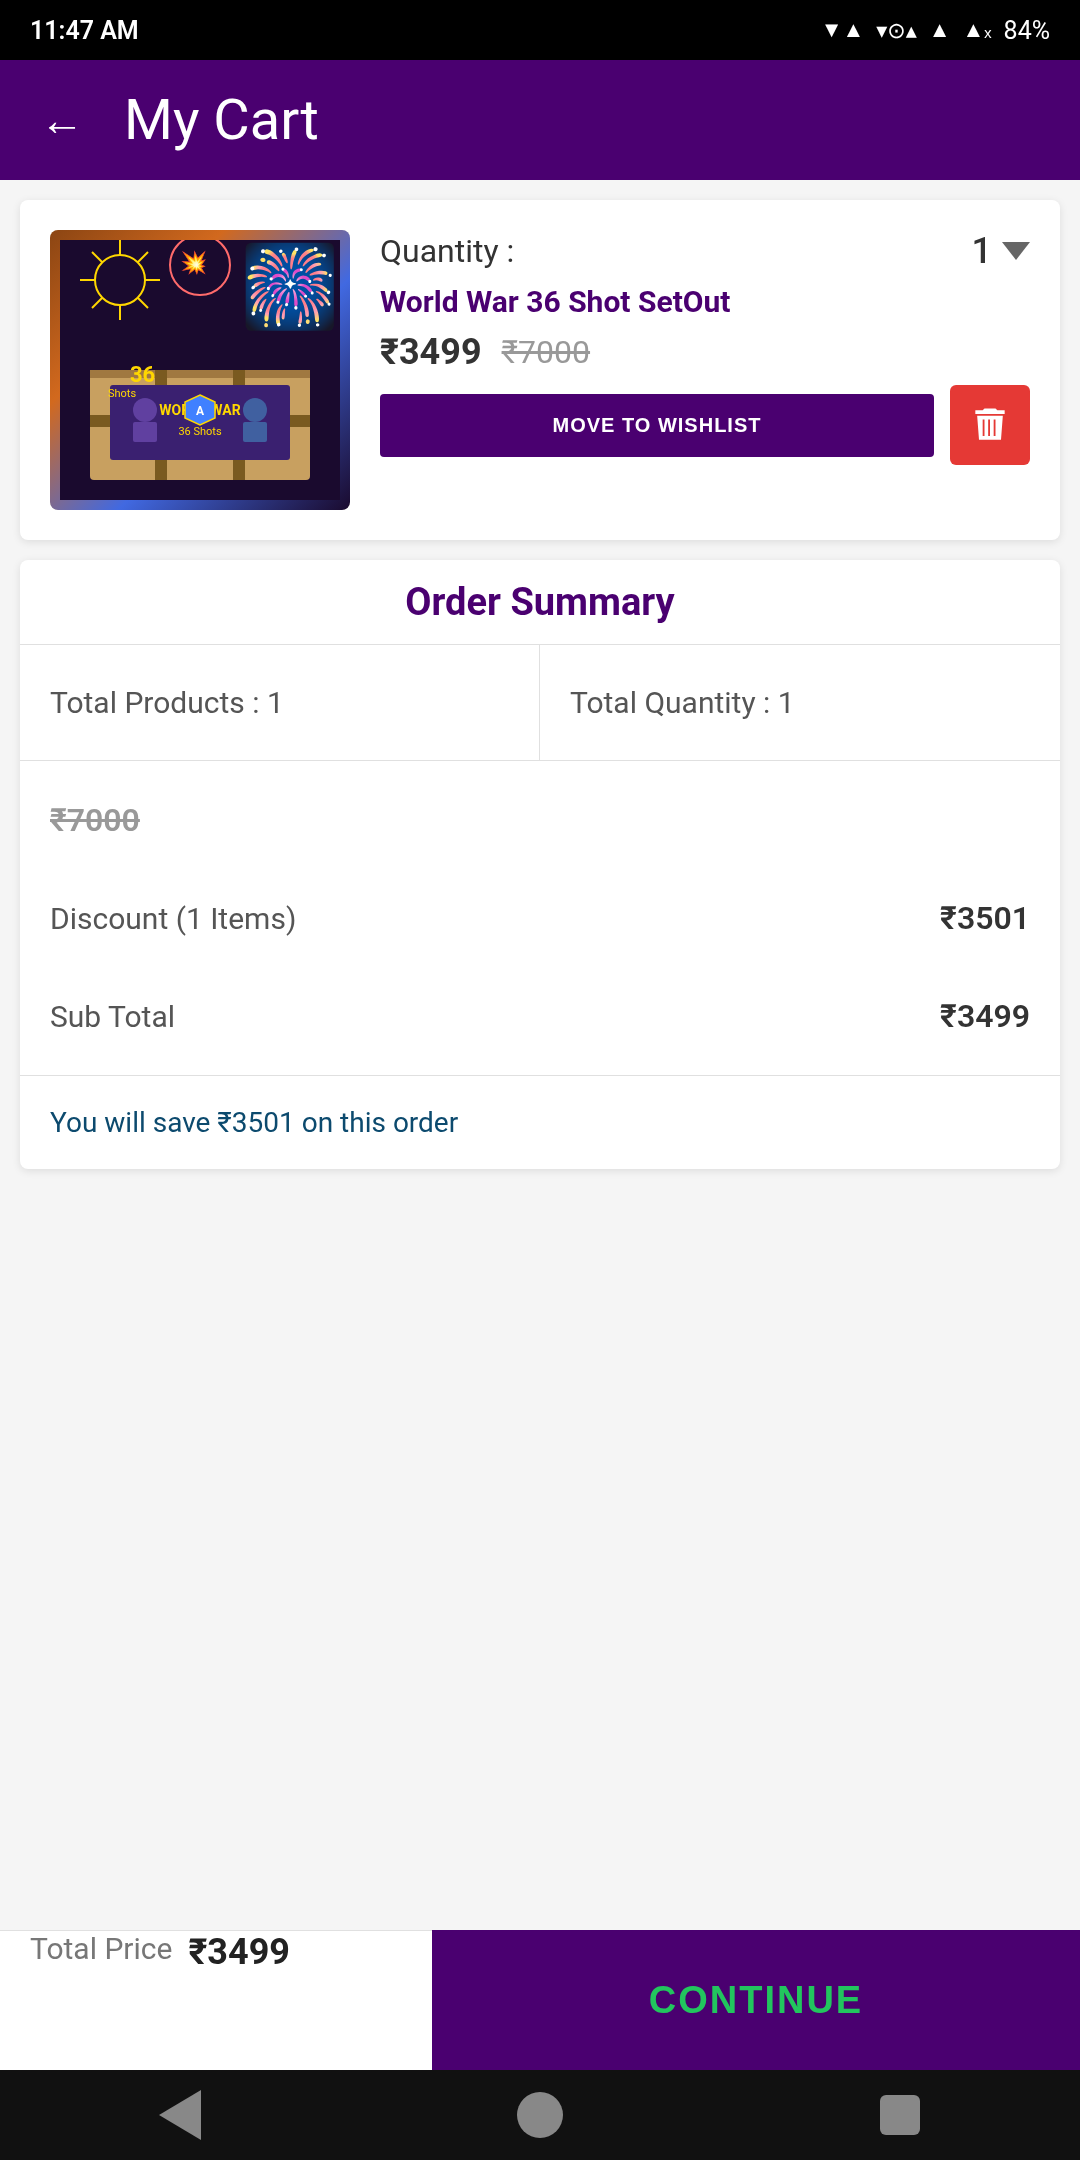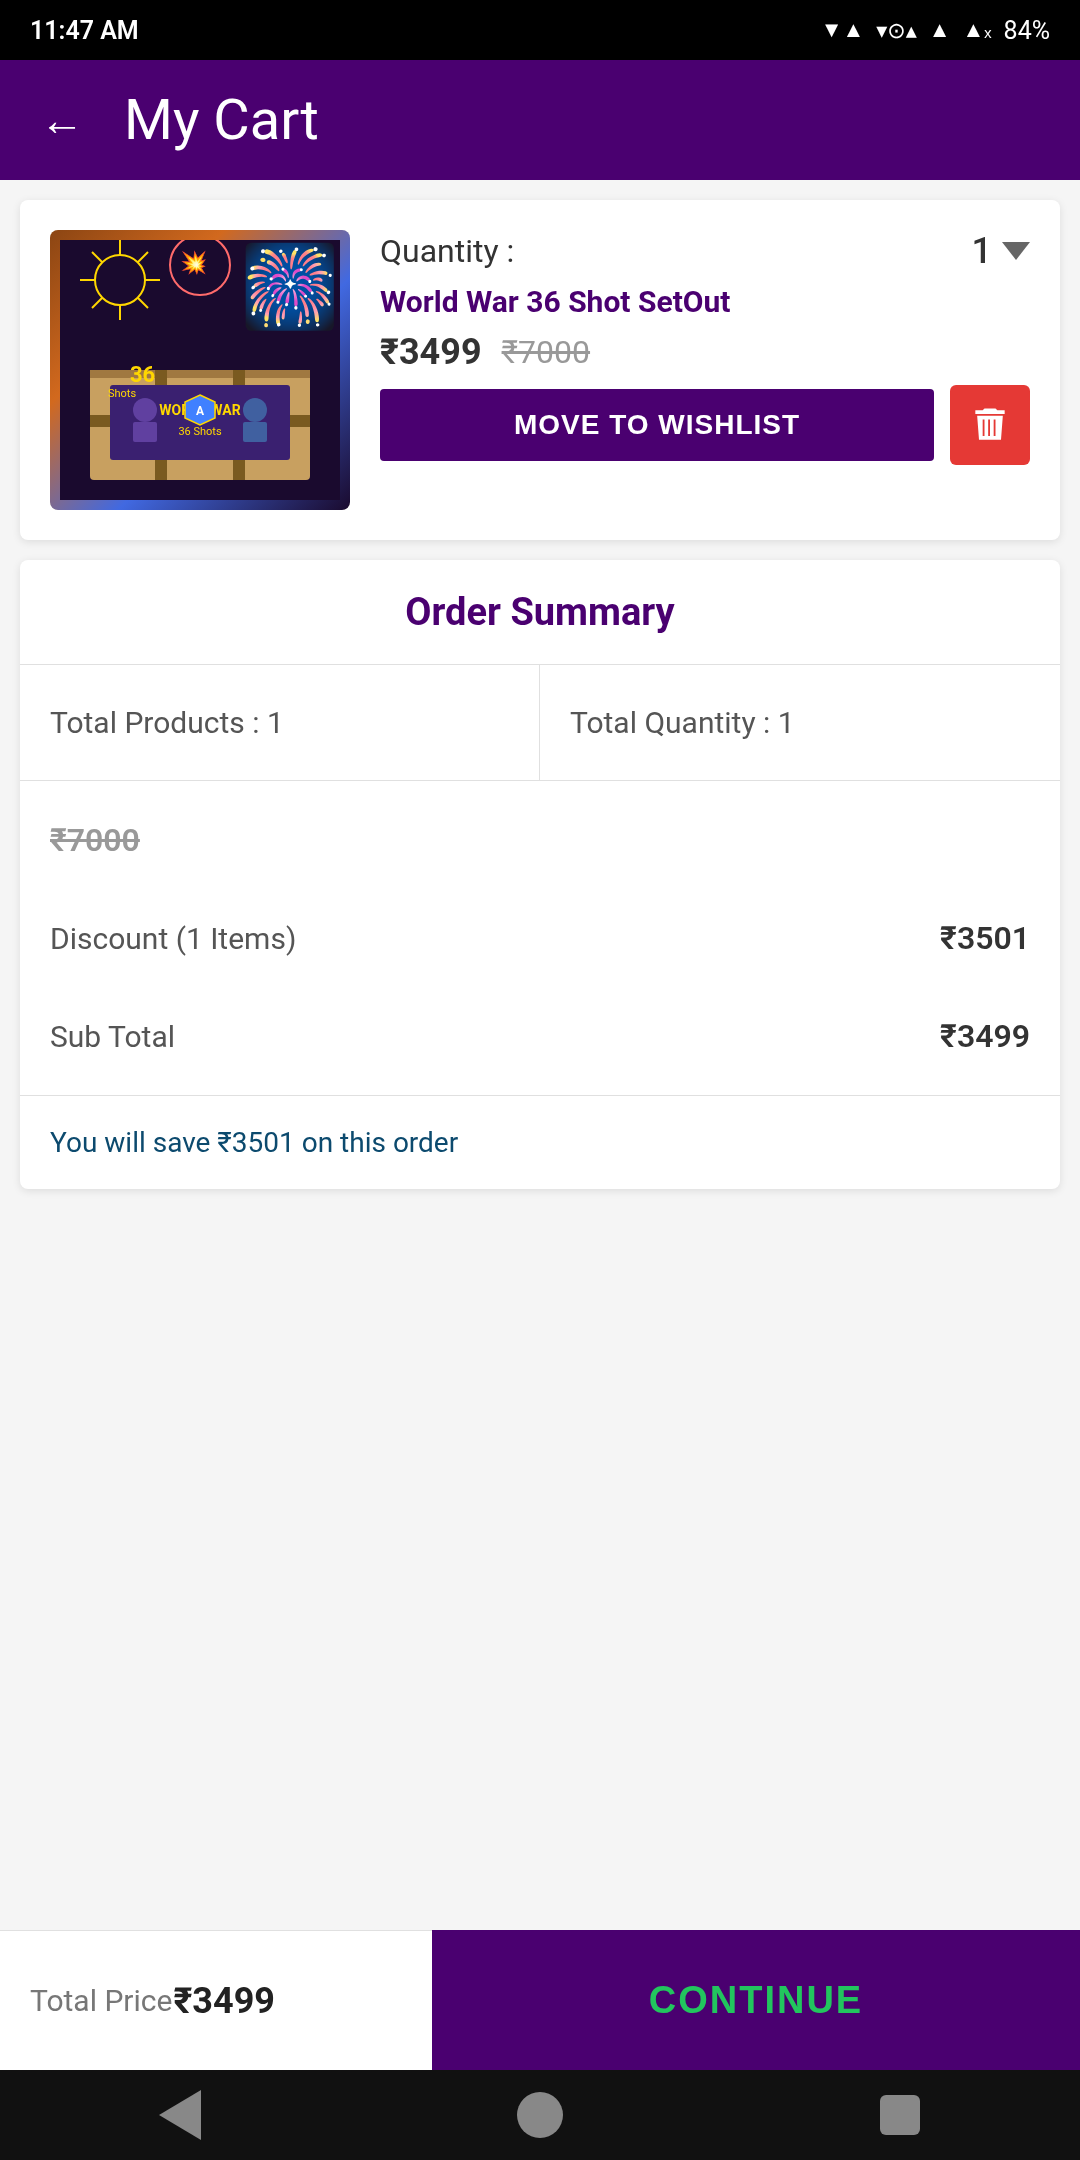--- a/index.html
+++ b/index.html
@@ -183,21 +183,21 @@
       display: flex;
       gap: 16px;
       align-items: center;
     }
 
     .move-to-wishlist-btn {
       background: #4a0070;
       color: white;
       border: none;
       padding: 20px 30px;
-      font-size: 28px;
+      font-size: 20px;
       font-weight: 600;
       letter-spacing: 1px;
       border-radius: 4px;
       cursor: pointer;
       flex: 1;
     }
 
     .delete-btn {
       background: #e53935;
       border: none;
@@ -223,21 +223,21 @@
       box-shadow: 0 2px 8px rgba(0,0,0,0.1);
       overflow: hidden;
       margin-bottom: 20px;
     }
 
     .order-summary-title {
       text-align: center;
       font-size: 38px;
       font-weight: 700;
       color: #4a0070;
-      padding: 30px;
+      padding: 20px;
       border-bottom: 1px solid #e0e0e0;
     }
 
     .summary-grid-top {
       display: grid;
       grid-template-columns: 1fr 1fr;
       border-bottom: 1px solid #e0e0e0;
     }
 
     .summary-grid-cell {
@@ -291,23 +291,22 @@
       left: 0;
       width: 1080px;
       height: 140px;
       display: flex;
     }
 
     .total-price-section {
       background: white;
       flex: 0 0 40%;
       display: flex;
-      align-items: center;
       padding: 0 30px;
-      gap: 1px;
+      gap: 16px;
       border-top: 1px solid #e0e0e0;
     }
 
     .total-price-label {
       font-size: 30px;
       color: #777;
     }
 
     .total-price-value {
       font-size: 36px;

